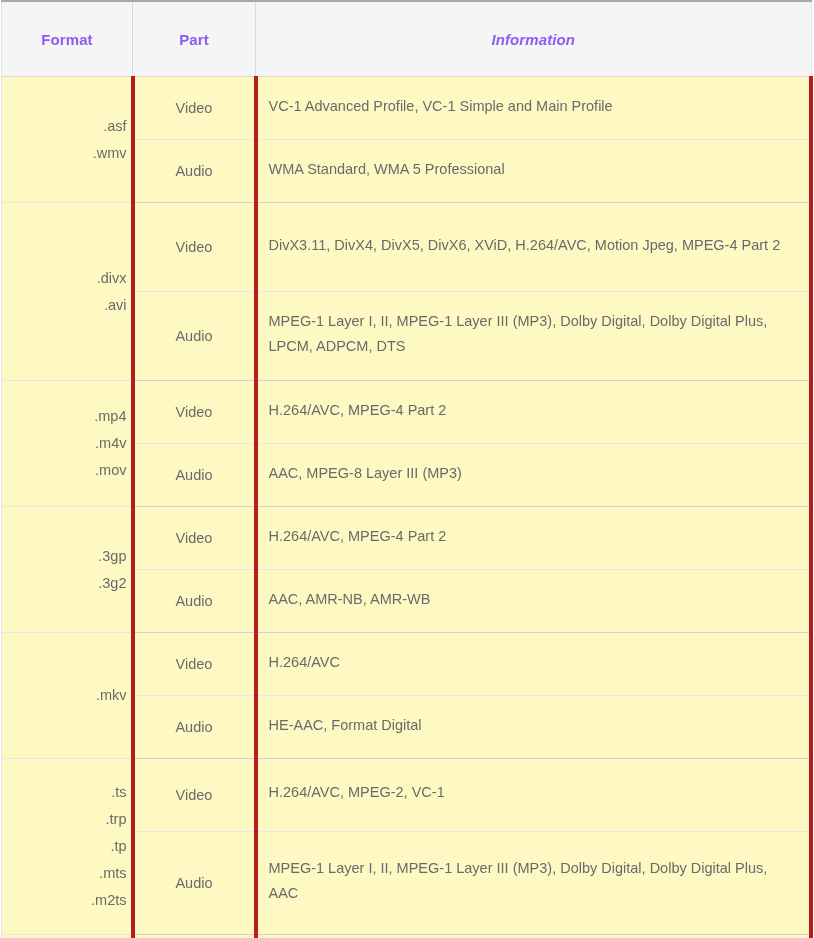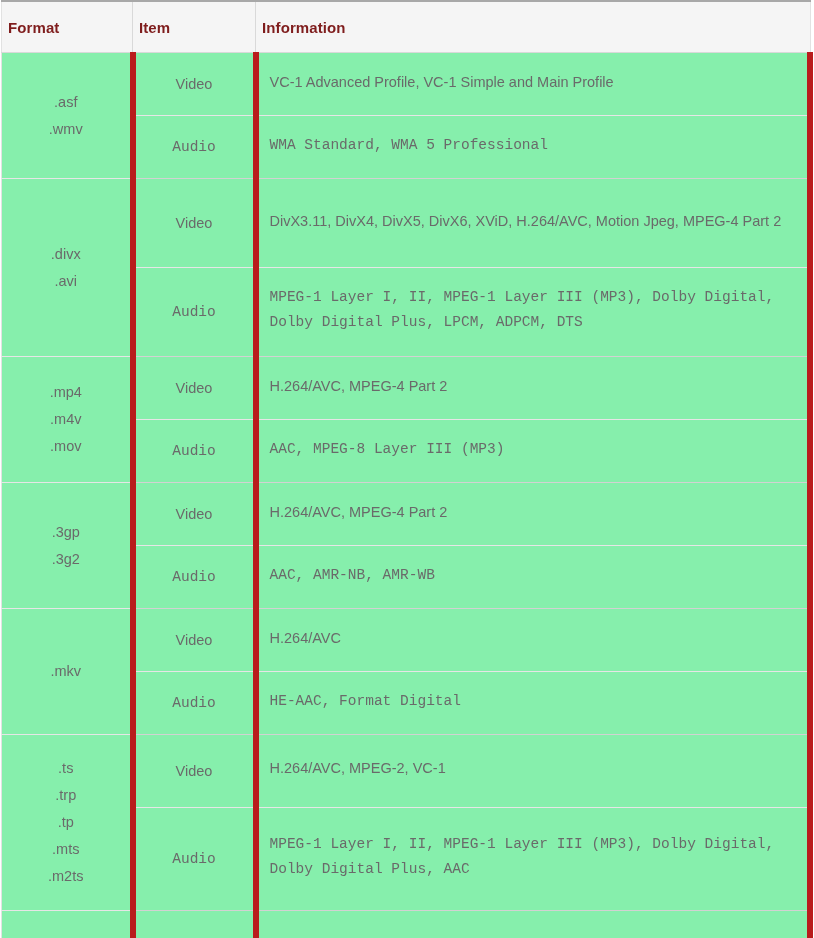--- a/index.html
+++ b/index.html
@@ -28,48 +28,48 @@
     background: #ffffff;
   }
 
   
   table.spec-table thead th {
     background: #f5f5f5;
     border-top: 2px solid #a8a8a8;
     border-bottom: 1px solid #d9d9d9;
     border-right: 1px solid #d9d9d9;
     border-left: 1px solid #e2e2e2;
-    color: #7f1d1d;
+    color: #8b5cf6;
     font-size: 15px;
     font-weight: bold;
     height: 50px;
-    padding: 0 6px;
-    text-align: left;
+    padding: 12px 6px;
+    text-align: center;
     vertical-align: middle;
     letter-spacing: .1px;
   }
   table.spec-table thead th.col-format { width: 131px; border-left: 1px solid #e2e2e2; }
   table.spec-table thead th.col-item   { width: 123px; }
-  table.spec-table thead th.col-info   { width: auto; border-right: 1px solid #e2e2e2; }
+  table.spec-table thead th.col-info   { width: auto; border-right: 1px solid #e2e2e2; font-style: italic; }
 
   
   table.spec-table td {
     border-bottom: 1px solid #e6e6e6;
-    border-right: 6px solid #b91c1c;
+    border-right: 4px solid #b91c1c;
     color: #6a6a6a;
     font-size: 14.5px;
     vertical-align: middle;
-    background: #86efac;
+    background: #fef9c3;
     margin-left: 21px;
   }
 
   td.fmt {
     border-left: 1px solid #e2e2e2;
     border-right: 1px solid #d5d5d5;
-    text-align: center;
+    text-align: right;
     color: #595959;
     font-size: 14.5px;
     line-height: 27px;
     padding: 20px 4px;
   }
   td.fmt .ext { display: block; white-space: nowrap; }
 
   td.item {
     text-align: center;
     color: #6a6a6a;
@@ -80,42 +80,42 @@
 
   td.info {
     text-align: left;
     padding: 5px 14px 9px 11px;
     line-height: 25px;
     color: #6a6a6a;
     border-right: 1px solid #e2e2e2;
   }
 
   
-  tr.group-end > td { border-bottom: 1px solid #d2d2d2; font-family: Liberation Mono, monospace; }
+  tr.group-end > td { border-bottom: 1px solid #d2d2d2; }
   tr.group-start > td { border-top: 1px solid #d2d2d2; }
   tr.group-start.first-group > td { border-top: none; }
 
   
   tr.r-video td, tr.r-audio td { height: 48px; }
   tr.two-line td { height: 74px; }
 </style>
 </head>
 <body>
 
 <div class="table-wrap">
   <table class="spec-table">
     <colgroup>
       <col style="width:131px">
       <col style="width:123px">
       <col>
     </colgroup>
     <thead>
       <tr>
         <th class="col-format">Format</th>
-        <th class="col-item">Item</th>
+        <th class="col-item">Part</th>
         <th class="col-info">Information</th>
       </tr>
     </thead>
     <tbody id="table-body">
         <tr class="r-video group-start first-group">
           <td class="fmt" rowspan="2">
             <span class="ext">.asf</span>
             <span class="ext">.wmv</span>
           </td>
           <td class="item">Video</td>

